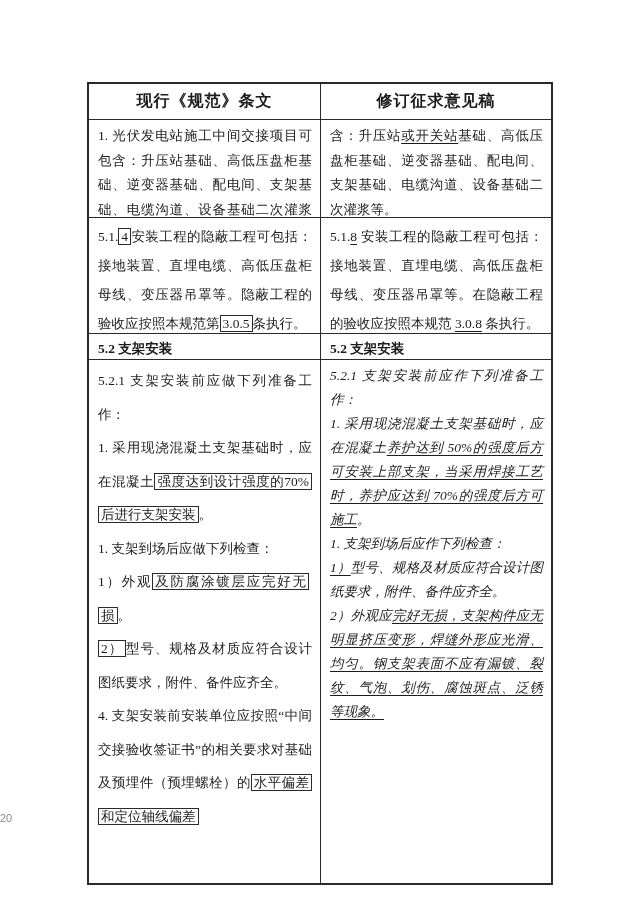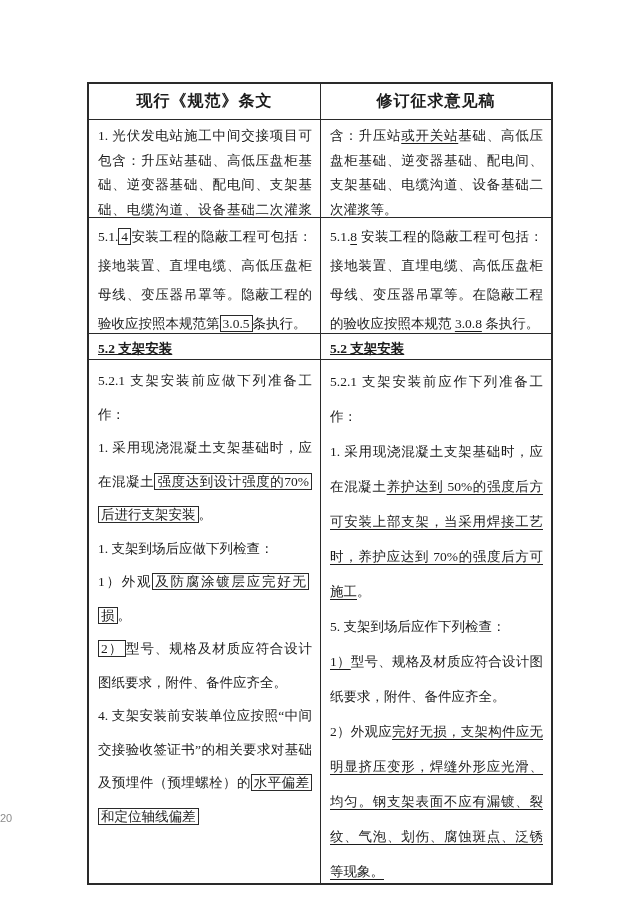--- a/index.html
+++ b/index.html
@@ -46,23 +46,23 @@
     letter-spacing:1px;
   }
   .para{
     text-align:justify;
     text-justify:inter-character;
   }
   .lh-r1 .para{line-height:24.5px;}
   .lh-r2 .para{line-height:29px;}
   .lh-r3 .para{line-height:19px;padding-top:1px;text-align:left;}
   .lh-r4l .para{line-height:33.5px;}
-  .lh-r4r .para{line-height:35px;}
+  .lh-r4r .para{line-height:24px;font-style:italic;}
   .run{white-space:pre-wrap;}
-  .run-bold{font-weight:bold;text-decoration:underline;}
+  .run-bold{font-weight:bold;}
   .run-underline{
     text-decoration:underline;
     text-decoration-thickness:1px;
     text-underline-offset:3px;
   }
   .run-boxed{
     border:1px solid var(--border);
     padding:0 2px;
     -webkit-box-decoration-break:clone;
     box-decoration-break:clone;
@@ -121,21 +121,21 @@
         <p class="para"><span class="run run-normal">5.2.1 支架安装前应做下列准备工作：</span></p>
         <p class="para"><span class="run run-normal">1. 采用现浇混凝土支架基础时，应在混凝土</span><span class="run run-boxed">强度达到设计强度的70%后进行支架安装</span><span class="run run-normal">。</span></p>
         <p class="para"><span class="run run-normal">1. 支架到场后应做下列检查：</span></p>
         <p class="para"><span class="run run-normal">1）外观</span><span class="run run-boxed">及防腐涂镀层应完好无损</span><span class="run run-normal">。</span></p>
         <p class="para"><span class="run run-boxed">2）</span><span class="run run-normal">型号、规格及材质应符合设计图纸要求，附件、备件应齐全。</span></p>
         <p class="para"><span class="run run-normal">4. 支架安装前安装单位应按照“中间交接验收签证书”的相关要求对基础及预埋件（预埋螺栓）的</span><span class="run run-boxed">水平偏差和定位轴线偏差</span></p>
       </div>
       <div class="cell rightcol lh-r4r">
         <p class="para"><span class="run run-normal">5.2.1 支架安装前应作下列准备工作：</span></p>
         <p class="para"><span class="run run-normal">1. 采用现浇混凝土支架基础时，应在混凝土</span><span class="run run-underline">养护达到 50%的强度后方可安装上部支架，当采用焊接工艺时，养护应达到 70%的强度后方可施工</span><span class="run run-normal">。</span></p>
-        <p class="para"><span class="run run-normal">5. 支架到场后应作下列检查：</span></p>
+        <p class="para"><span class="run run-normal">1. 支架到场后应作下列检查：</span></p>
         <p class="para"><span class="run run-underline">1）</span><span class="run run-normal">型号、规格及材质应符合设计图纸要求，附件、备件应齐全。</span></p>
         <p class="para"><span class="run run-normal">2）外观应</span><span class="run run-underline">完好无损，支架构件应无明显挤压变形，焊缝外形应光滑、均匀。钢支架表面不应有漏镀、裂纹、气泡、划伤、腐蚀斑点、泛锈等现象。</span></p>
 
       </div>
     </div>
 
   </div>
 
   <div class="page-number">20</div>
 

